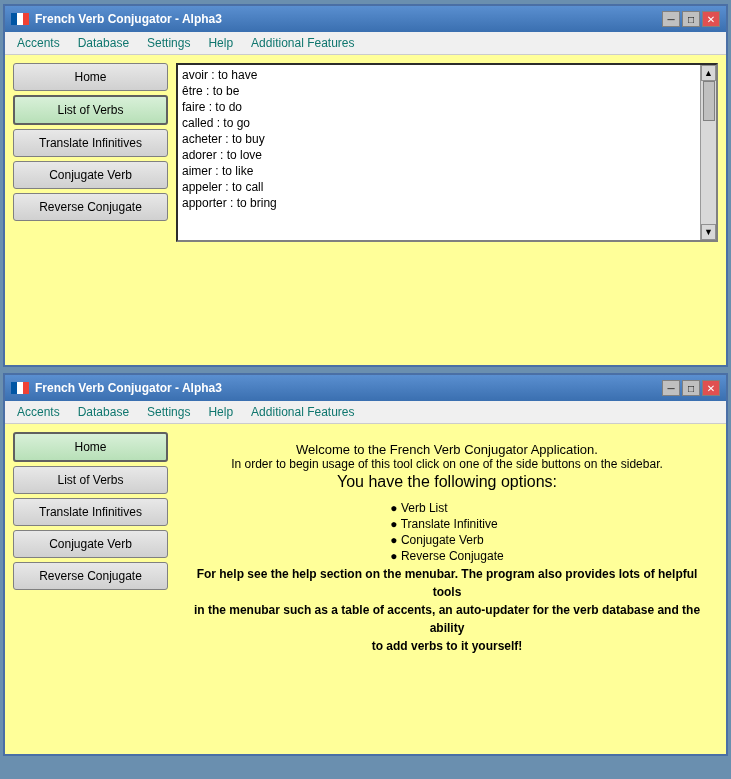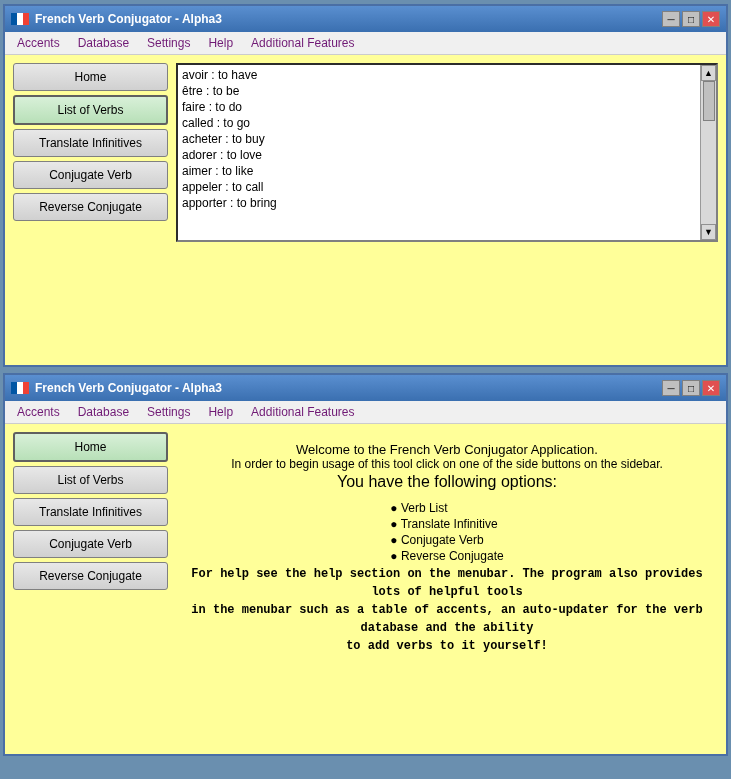--- a/index.html
+++ b/index.html
@@ -71,21 +71,21 @@
       border-bottom: 1px solid #ccc;
       display: flex;
       padding: 2px 4px;
       gap: 2px;
     }
 
     .menu-item {
       padding: 2px 8px;
       font-size: 12px;
       cursor: pointer;
-      color: #701a75;
+      color: #0f766e;
     }
 
     .content-area {
       background: #ffff99;
       display: flex;
       padding: 8px;
       gap: 8px;
       min-height: 310px;
     }
 
@@ -162,21 +162,20 @@
 
     .option-item::before {
       content: "● ";
       color: #000;
     }
 
     .welcome-footer {
       font-weight: bold;
       font-size: 12px;
       line-height: 1.5;
-      font-family: Liberation Mono, monospace;
     }
   </style>
 </head>
 <body>
 
 <div class="window">
 
   <div class="title-bar">
     <div class="title-bar-left">
       <div class="flag">

